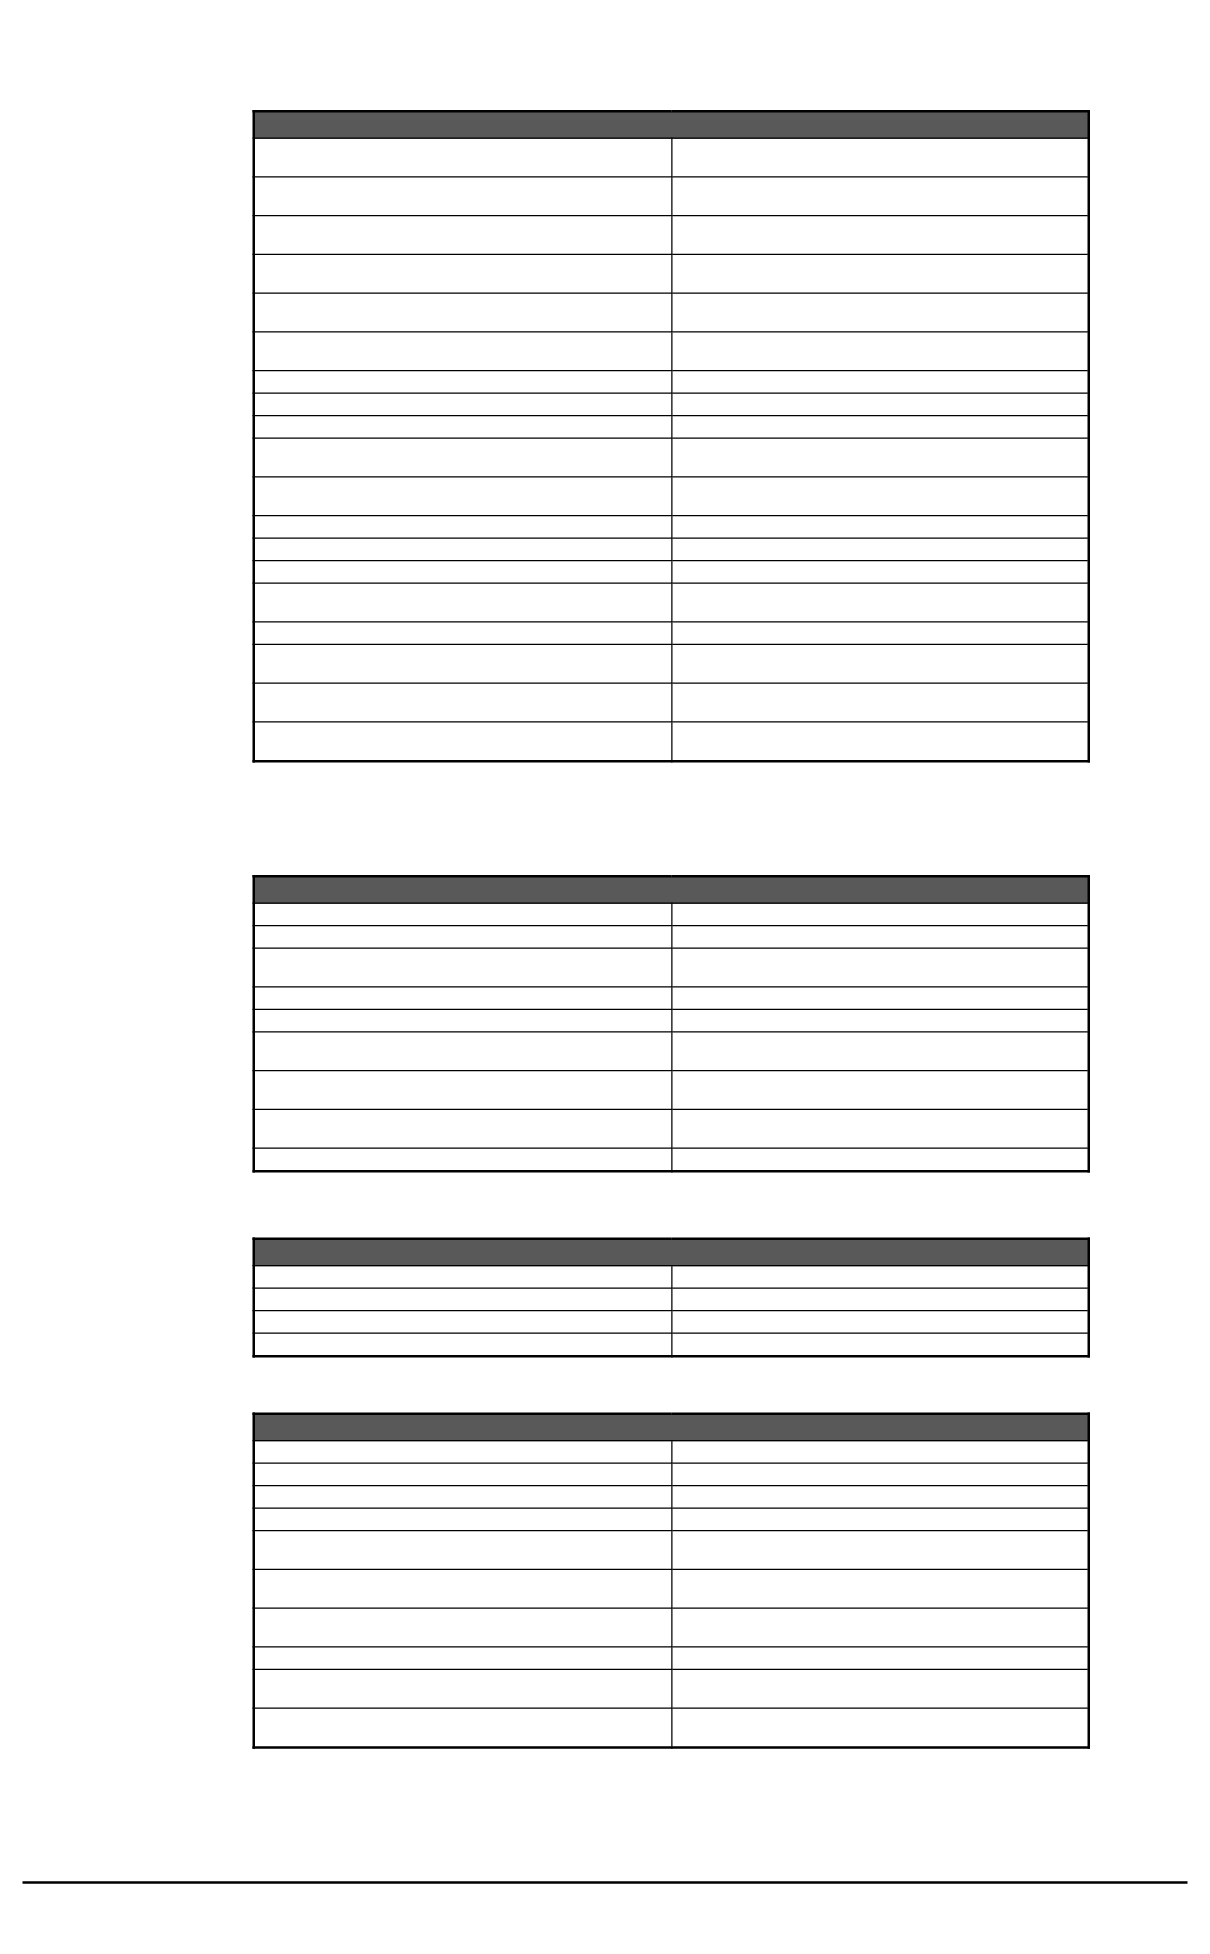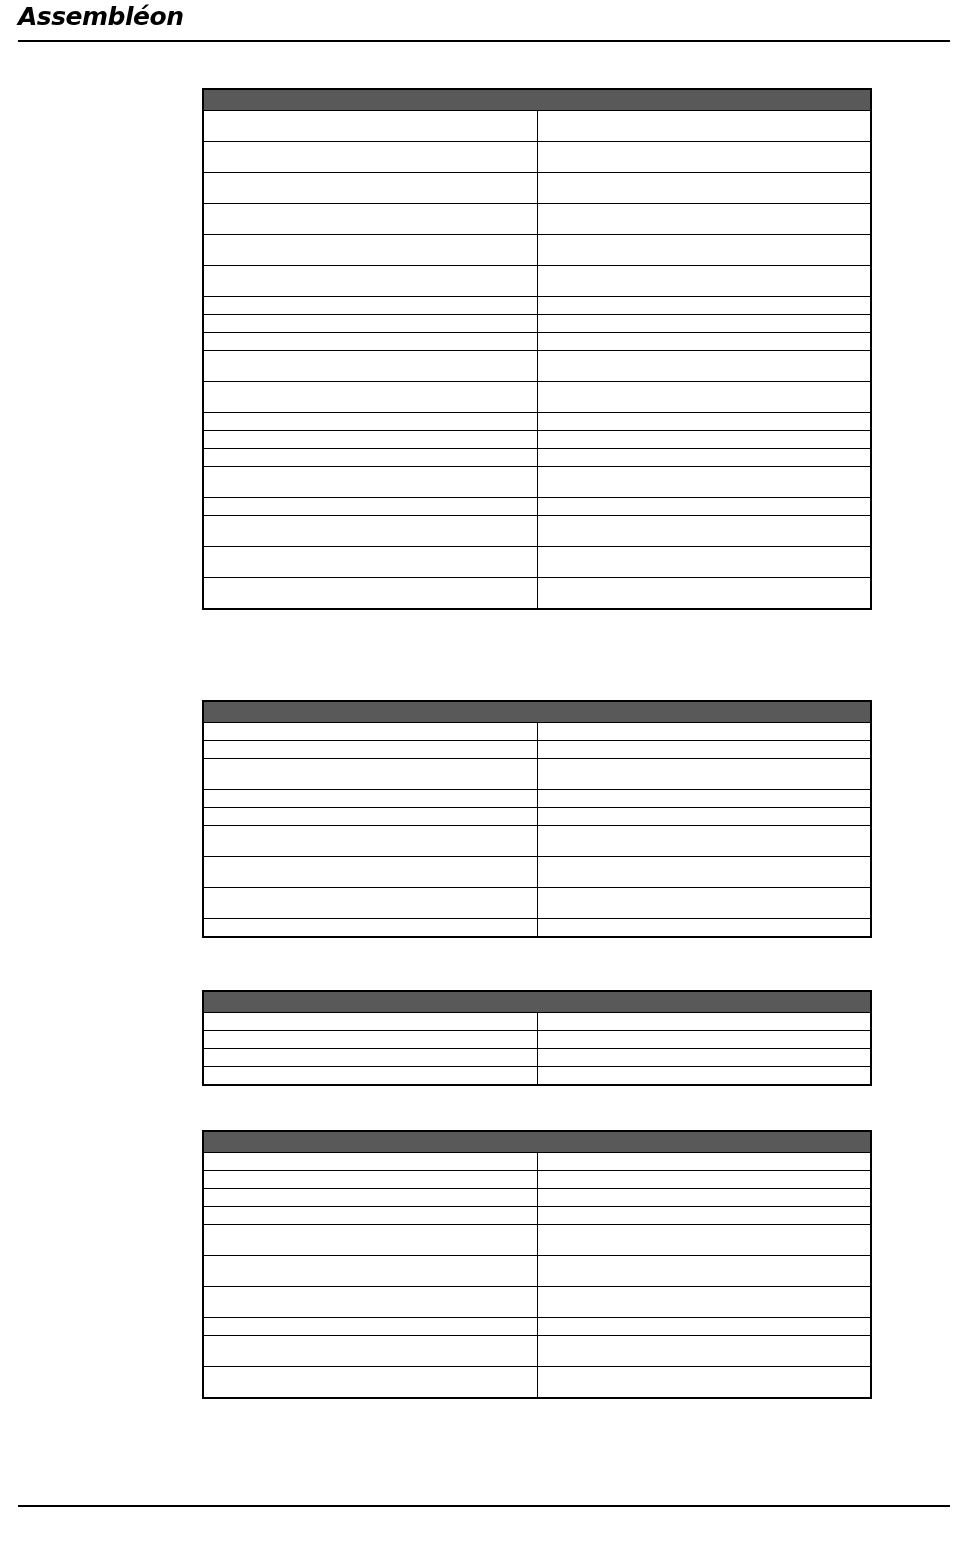--- a/index.html
+++ b/index.html
@@ -110,24 +110,20 @@
   #table-pcb-handling   { left: 202px; top: 990px; width: 670px; }
   #table-components     { left: 202px; top: 1130px; width: 670px; }
 
   #table-pcb-handling td.label { width: 232px; }
 </style>
 </head>
 <body>
 
 <div class="page">
 
-  <div class="page-header">
-    <div class="brand-logo">Assembléon</div>
-    <div class="header-rule"></div>
-  </div>
 
   <div id="tables-container">
       <table class="spec-table" id="table-machine-data">
         <tbody>
           <tr class="hdr-row">
             <td colspan="2"></td>
           </tr>
           <tr class="row-tall">
             <td class="label"></td>
             <td class="value"></td>

